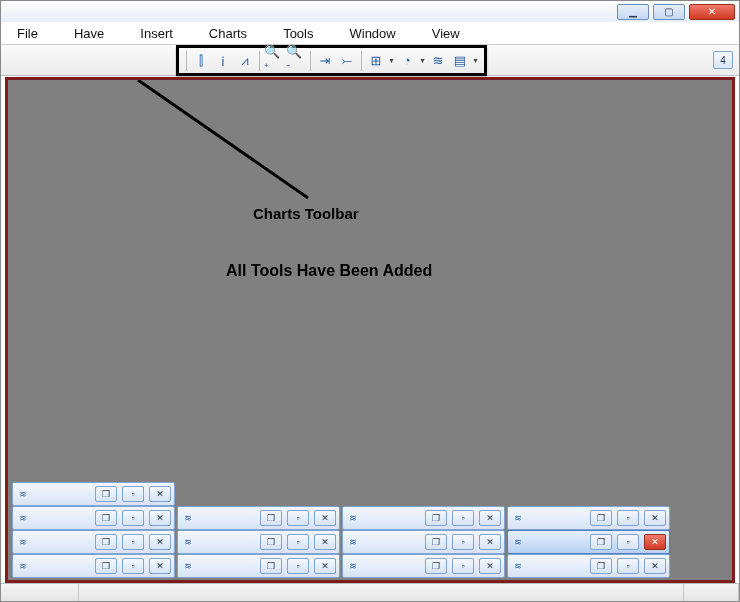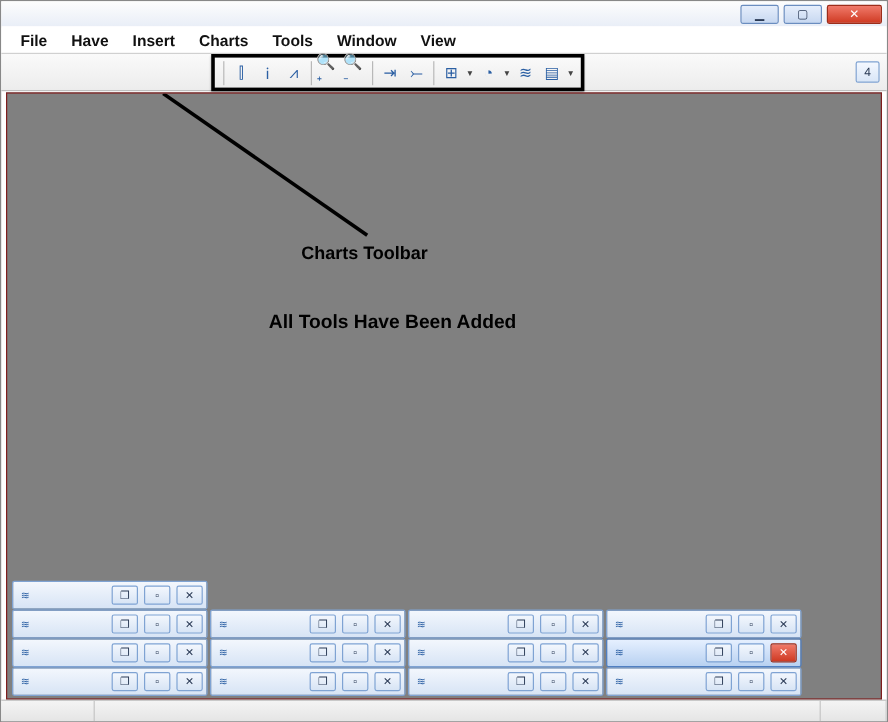--- a/index.html
+++ b/index.html
@@ -24,22 +24,22 @@
     display:flex;align-items:center;justify-content:center;
     font-size:10px;color:#2a3a55;
     background:linear-gradient(#e6eefb,#c7d8f1);
   }
   .titlebtn.close{
     background:linear-gradient(#f07a6a,#cf3a23);
     border-color:#9c2d1a;color:#fff;width:46px;
   }
   
   .menubar{
-    height:22px;display:flex;align-items:center;gap:0;
-    padding:5px 6px;background:#fff;border-bottom:1px solid #d0d0d0;font-weight:bold;
+    height:22px;display:flex;align-items:center;gap:16px;
+    padding:5px 6px;background:#fff;border-bottom:1px solid #d0d0d0;
   }
   .menuitem{padding:2px 10px;color:#111;}
   
   .toolbarrow{
     height:31px;background:linear-gradient(#fafafa,#ececec);
     border-bottom:1px solid #bfbfbf;
     display:flex;align-items:center;justify-content:flex-end;padding-right:6px;
     position:relative;
   }
   .sidetab{
@@ -56,21 +56,21 @@
   }
   .tbtn{
     width:22px;height:22px;display:flex;align-items:center;justify-content:center;
     color:#2b5fa3;border:1px solid transparent;border-radius:2px;
   }
   .tsep{width:1px;height:20px;background:#b8b8b8;margin:0 3px;}
   .tdrop{width:9px;font-size:8px;color:#444;display:flex;align-items:center;justify-content:center;}
   
   .workspace{
     position:absolute;left:4px;right:4px;top:76px;bottom:18px;
-    background:#808080;border:1px solid #7f1d1d;
+    background:#808080;border:3px solid #7f1d1d;
     overflow:hidden;
     padding-left:36px;
   }
   .annotation-line{position:absolute;stroke:#000;stroke-width:3;}
   .anno1{position:absolute;left:245px;top:125px;font-weight:700;font-size:15px;color:#000;}
   .anno2{position:absolute;left:218px;top:182px;font-weight:700;font-size:16px;color:#000000;}
   
   .childstack{position:absolute;left:4px;bottom:2px;display:flex;flex-direction:column-reverse;}
   .childrow{display:flex;gap:2px;}
   .childwin{

